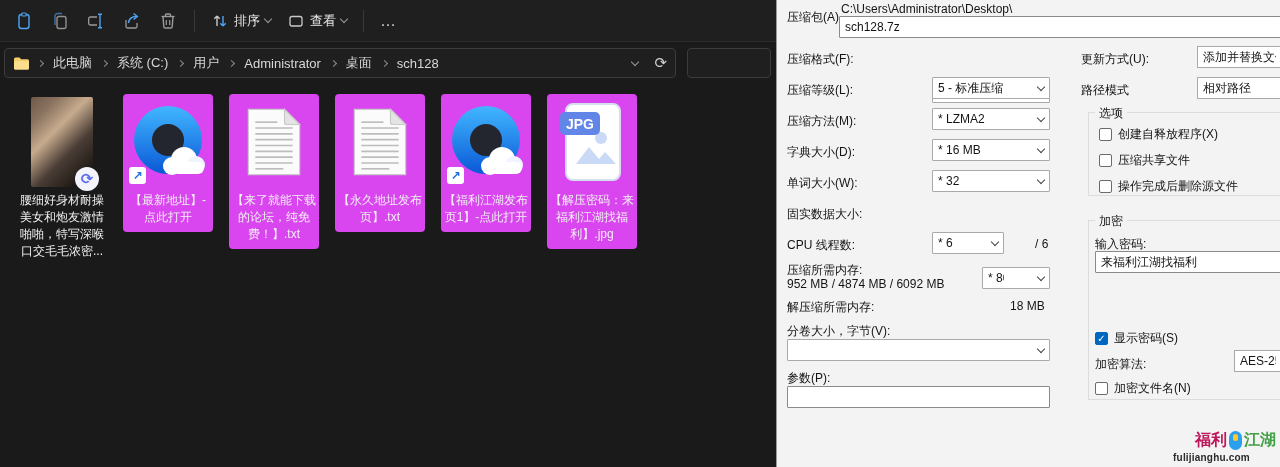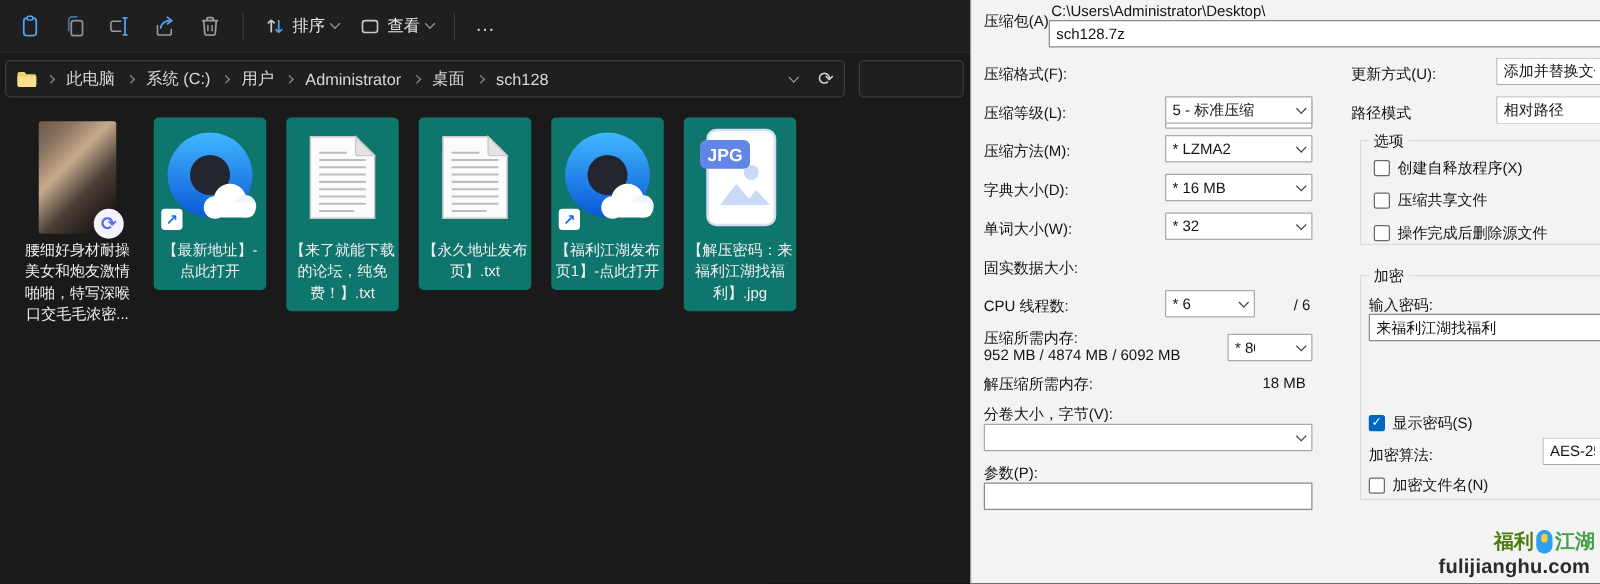--- a/index.html
+++ b/index.html
@@ -24,21 +24,21 @@
               color:#d8d8d8; font-size:13px; }
   .crumb { padding:2px 4px; border-radius:3px; white-space:nowrap; }
   .crumb-sep { width:5px; height:5px; border-right:1.2px solid #8f8f8f; border-top:1.2px solid #8f8f8f;
                transform:rotate(45deg); margin:0 6px; flex:0 0 auto; }
   .addr-spacer { flex:1; }
   .search-box { height:30px; width:84px; margin-left:11px; background:#1f1f1f;
                 border:1px solid #3c3c3c; border-radius:4px; color:#d8d8d8; font-size:12px; padding:0 6px; }
 
   .files { position:absolute; left:17px; top:94px; display:flex; align-items:flex-start; gap:16px; }
   .tile { width:90px; border-radius:4px; padding:2px 2px 6px 2px; }
-  .tile.sel { background:#0f766e; }
+  .tile.sel { background:#d946ef; }
   .icon-box { height:92px; display:flex; align-items:center; justify-content:center; position:relative; }
   .tile-label { margin-top:4px; font-size:12px; line-height:17px; color:#f0f0f0; text-align:center;
                 word-break:break-all; overflow:hidden; display:-webkit-box; -webkit-line-clamp:4; -webkit-box-orient:vertical; }
   .photo-thumb { width:62px; height:90px; border-radius:2px; position:relative;
                  background:linear-gradient(135deg,#6e5848 0%,#b39а80 0%,#8a7360 18%,#c7ab8e 38%,#4a3e36 62%,#1d1713 88%,#0d0a08 100%); }
   .photo-thumb { background:linear-gradient(135deg,#6e5848 0%,#8a7360 18%,#c7ab8e 38%,#4a3e36 62%,#1d1713 88%,#0d0a08 100%); }
   .play-badge { position:absolute; right:-6px; bottom:-4px; width:24px; height:24px; border-radius:50%;
                 background:#f2f3fb; display:flex; align-items:center; justify-content:center;
                 color:#5b6cf0; font-size:15px; font-weight:bold; }
   .shortcut-badge { position:absolute; left:4px; bottom:4px; width:17px; height:17px; border-radius:3px;
@@ -58,25 +58,25 @@
             font-size:12px; padding:0 5px; font-family:"Liberation Sans","DejaVu Sans",sans-serif; color:#111; }
   .group { position:absolute; border:1px solid #dcdcdc; }
   .group-title { position:absolute; background:#f3f3f3; padding:0 4px; }
   .cbrow { position:absolute; display:flex; align-items:center; gap:6px; white-space:nowrap; }
   .cb { width:13px; height:13px; background:#fff; border:1px solid #6b6b6b; border-radius:2px;
         display:inline-flex; align-items:center; justify-content:center; flex:0 0 auto; }
   .cb.on { background:#0067c0; border-color:#0067c0; color:#fff; font-size:10px; font-weight:bold; }
 
   .wm { position:absolute; right:4px; bottom:4px; text-align:center; }
   .wm-row { display:flex; align-items:center; justify-content:center; gap:2px; font-weight:bold; font-size:16px; }
-  .wm-red { color:#4d7c0f;margin-left:48px; } .wm-green { color:#43a047; }
+  .wm-red { color:#be185d;margin-left:48px; } .wm-green { color:#43a047; }
   .wm-mouse { width:13px; height:19px; background:#2ba0f0; border-radius:7px; position:relative; }
   .wm-mouse::after { content:""; position:absolute; left:4px; top:3px; width:5px; height:7px;
                      border-radius:3px; background:#ffc928; }
-  .wm-url { font-weight:bold; font-size:16px; color:#2b2b2b; margin-top:1px; letter-spacing:.2px; }
+  .wm-url { font-weight:bold; font-size:10px; color:#2b2b2b; margin-top:1px; letter-spacing:.2px; }
 
   svg { display:block; }
 </style>
 </head>
 <body>
 
 <div class="screen">
 
   <div class="explorer">
 

